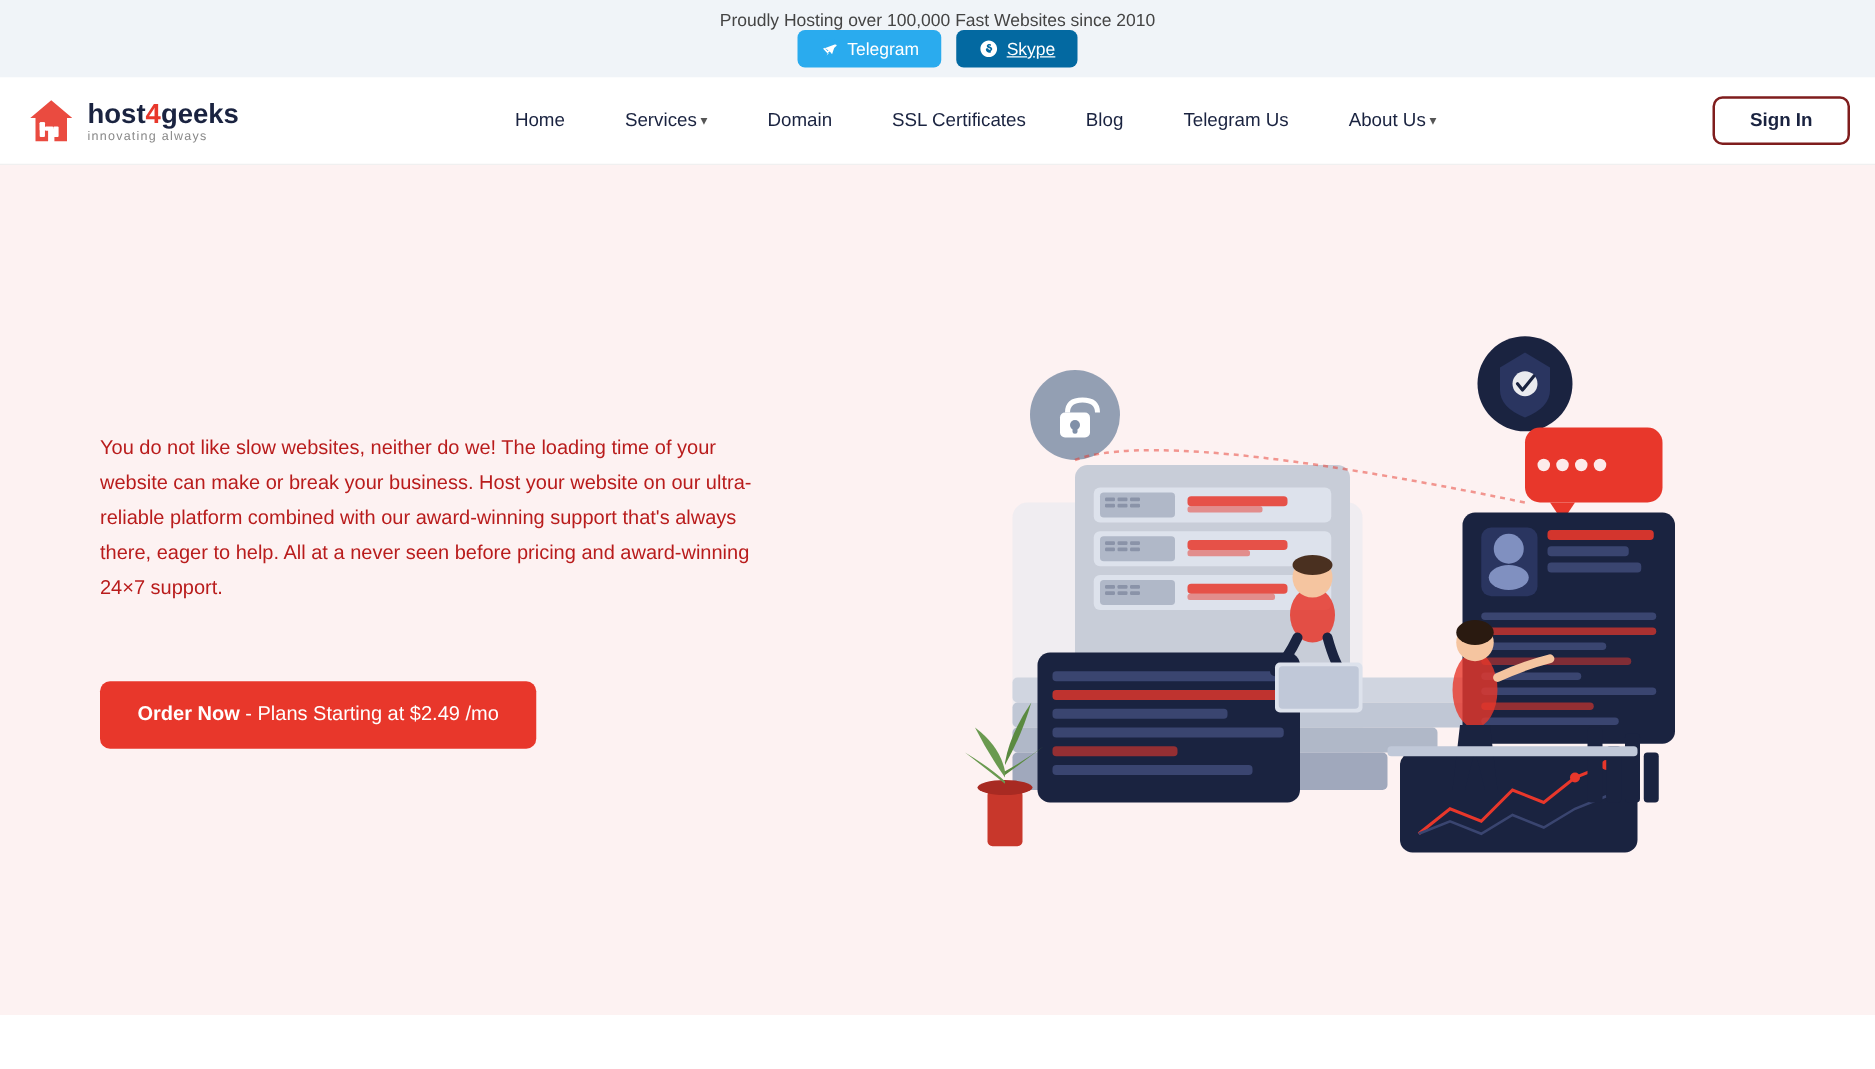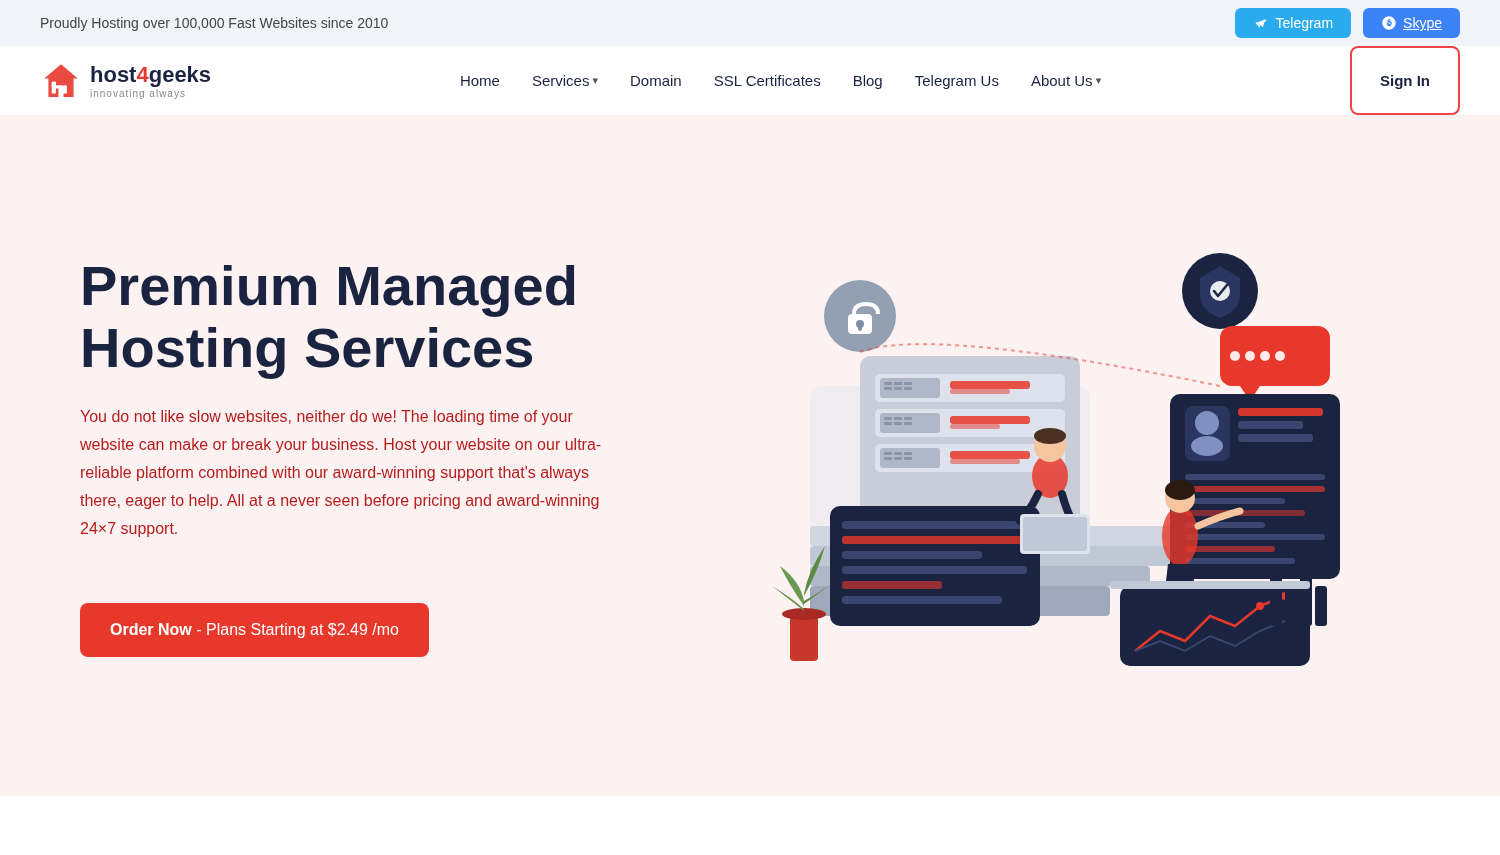--- a/index.html
+++ b/index.html
@@ -7,62 +7,64 @@
 
     
     .top-bar {
       background: #f0f4f8;
       display: flex;
       align-items: center;
       justify-content: space-between;
       padding: 8px 40px;
       font-size: 14px;
       color: #333;
+      flex-direction: column;
     }
     .top-bar-left { font-size: 14px; color: #444; }
     .top-bar-right { display: flex; gap: 12px; }
     .top-btn {
       display: flex; align-items: flex-start; gap: 6px;
       padding: 7px 18px;
       border-radius: 6px;
       border: none;
       cursor: pointer;
       font-size: 14px;
       font-weight: 500;
       color: #fff;
     }
     .telegram-btn { background: #2aabee; }
-    .skype-btn { background: #3b82f6; text-decoration: underline; }
+    .skype-btn { background: #0369a1; text-decoration: underline; }
 
     
     .navbar {
       display: flex;
+      align-items: center;
       justify-content: space-between;
-      padding: 0 40px;
+      padding: 0 20px;
       height: 70px;
       background: #fff;
       border-bottom: 1px solid #f0f0f0;
     }
     .logo-sub { font-size: 10px; color: #888; display: block; letter-spacing: 1px; }
-    .nav-links { display: flex; align-items: center; gap: 4px; }
+    .nav-links { display: flex; align-items: center; gap: 20px; }
     .nav-item {
       display: flex; align-items: center; gap: 3px;
       padding: 8px 14px;
       font-size: 15px;
       font-weight: 500;
       color: #1a2340;
       text-decoration: none;
       cursor: pointer;
       border-radius: 5px;
       transition: background 0.15s;
     }
     .nav-chevron { font-size: 11px; color: #555; }
     .sign-in-btn {
       background: #fff;
-      border: 2px solid #ef4444;
+      border: 2px solid #7f1d1d;
       color: #1a2340;
       padding: 9px 28px;
       border-radius: 8px;
       font-size: 15px;
       font-weight: 600;
       cursor: pointer;
     }
 
     
     .hero {
@@ -193,21 +195,20 @@
       <span>About Us</span>
       <span class="nav-chevron">▾</span>
     </a>
   </div>
 
   <button class="sign-in-btn">Sign In</button>
 </nav>
 
 <section class="hero">
   <div class="hero-left">
-    <h1 class="hero-title">Premium Managed Hosting Services</h1>
     <p class="hero-desc">You do not like slow websites, neither do we! The loading time of your website can make or break your business. Host your website on our ultra-reliable platform combined with our award-winning support that's always there, eager to help. All at a never seen before pricing and award-winning 24×7 support.</p>
     <button class="order-btn">
       <span class="order-btn-bold">Order Now</span><span> - Plans Starting at $2.49 /mo</span>
     </button>
   </div>
 
   <div class="hero-right">
 
     <svg width="620" height="460" viewBox="0 0 620 460" xmlns="http://www.w3.org/2000/svg">
 

